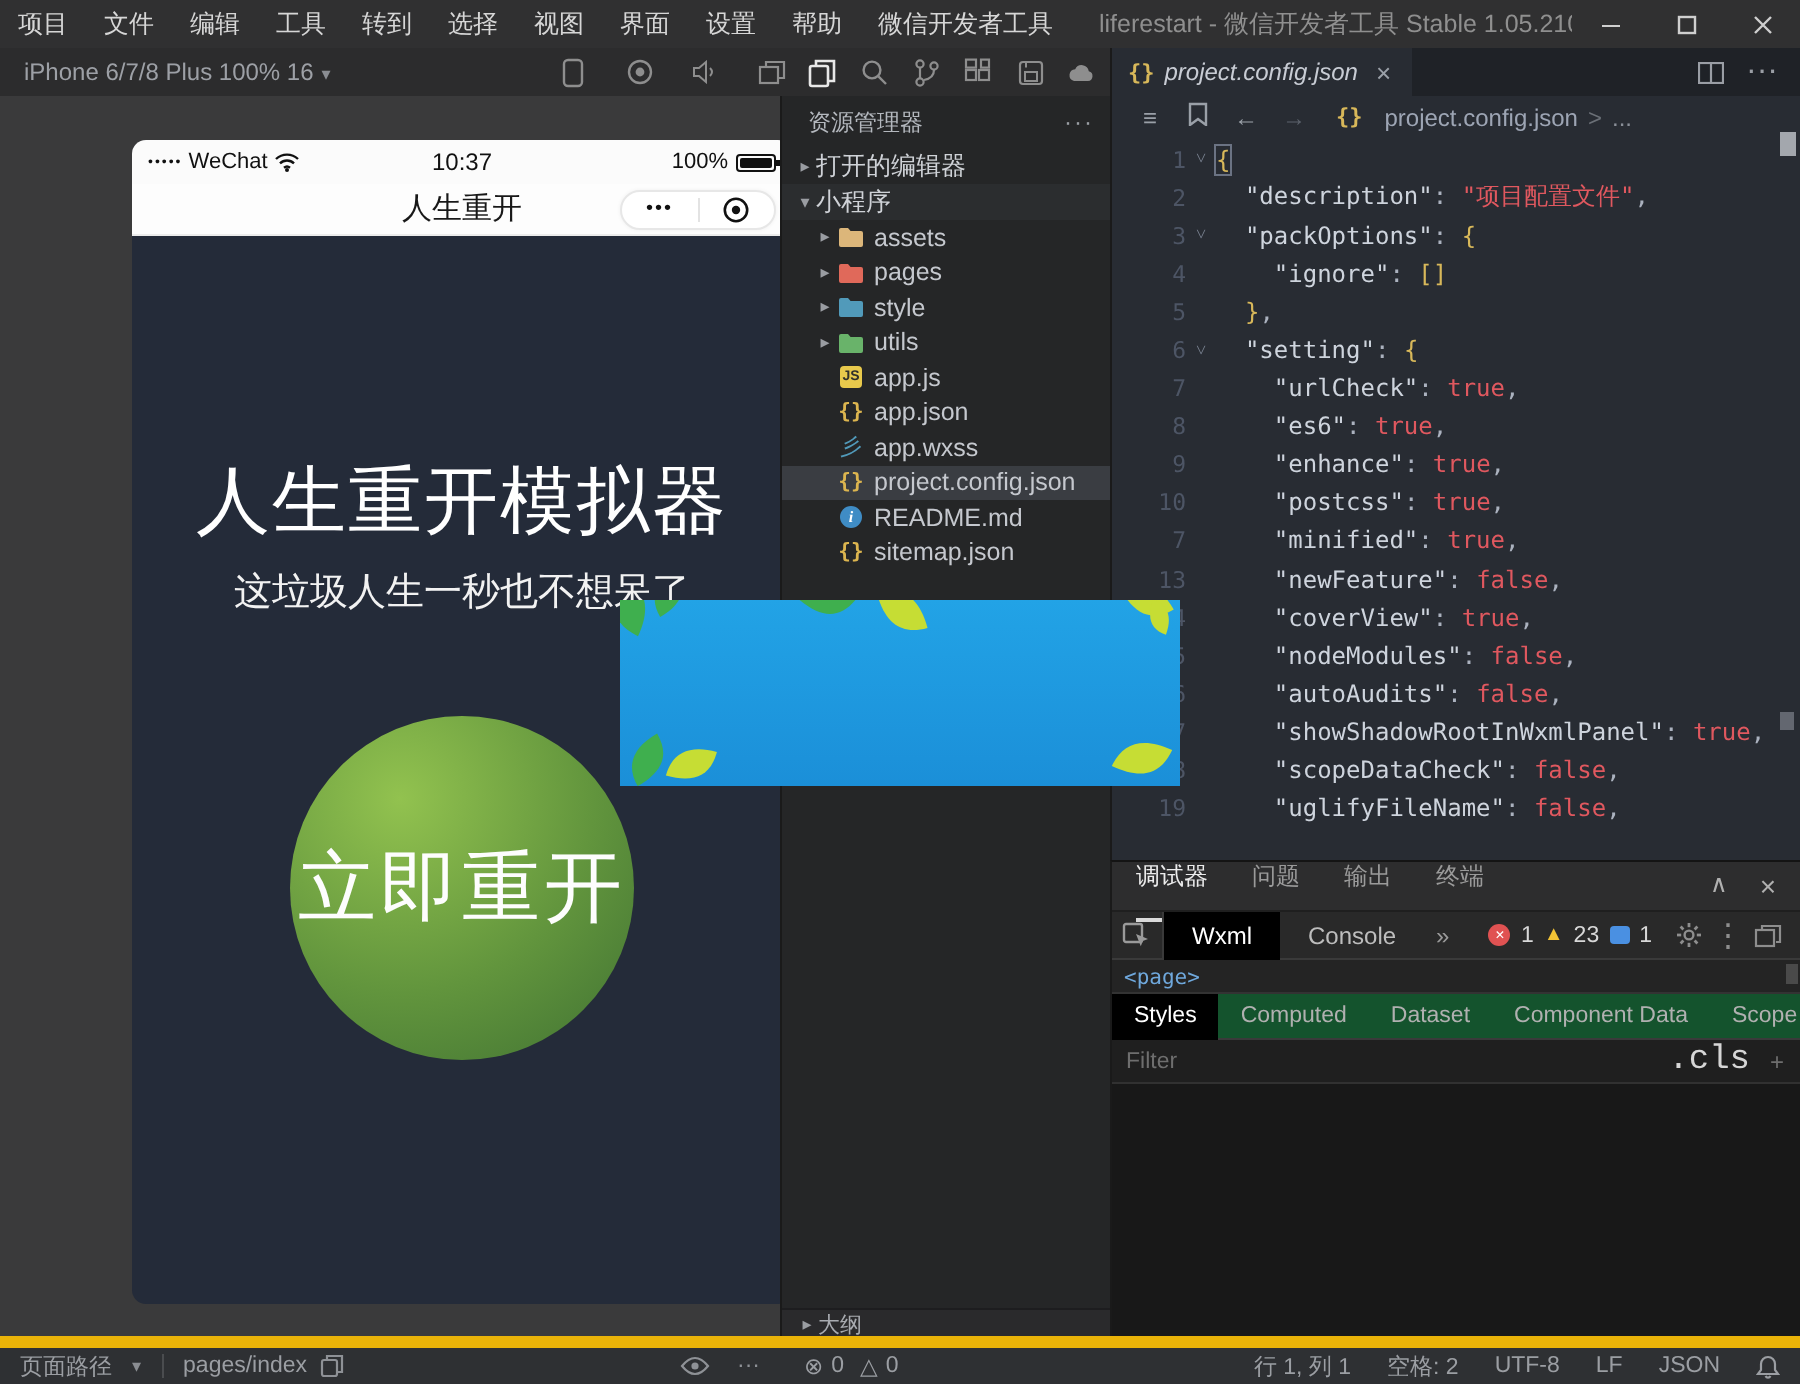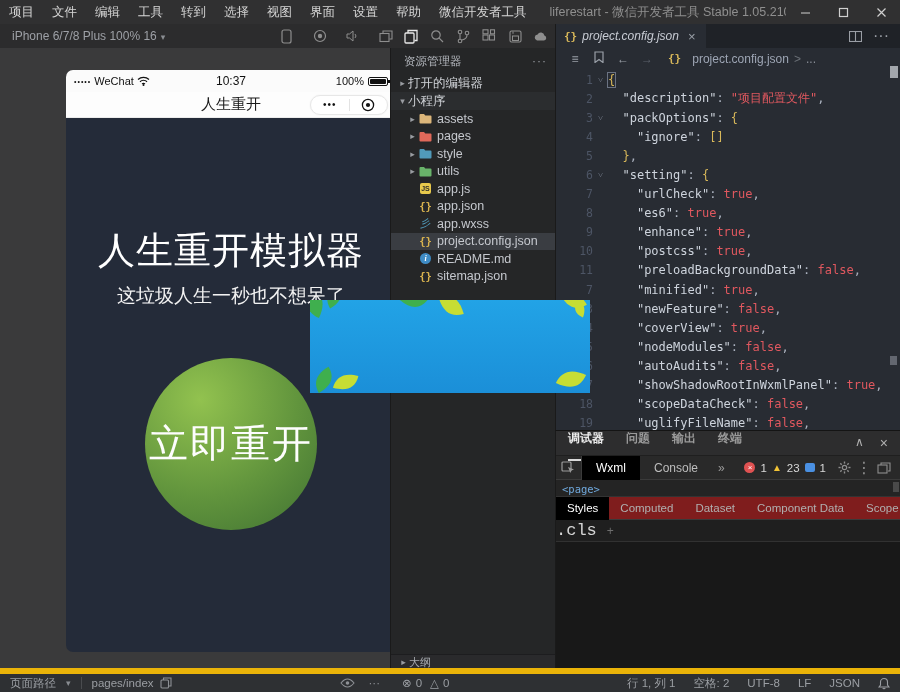--- a/index.html
+++ b/index.html
@@ -107,41 +107,41 @@
   .tok-b { color:#d8b85a; }
   .tok-cb { color:#d8b85a; outline:1px solid #6b7383; }
   .ed-scroll-thumb { position:absolute; right:2px; top:18px; width:8px; height:12px; background:#b9bdc3; opacity:.85; }
   .ed-scroll-mark { position:absolute; right:3px; top:308px; width:7px; height:9px; background:#8b9099; opacity:.6; }
 
   
   .debugger { position:absolute; left:555px; top:430px; width:345px; height:238px; background:#2a2a2b;
     border-left:1px solid #1a1a1a; border-top:1px solid #141414; }
   .dbg-tabs { height:25px; display:flex; align-items:center; font-size:12px; color:#9a9a9a; padding-left:12px;
     background:#2d2d2e; border-bottom:1px solid #1f1f1f; }
-  .dbg-tab { margin-right:22px; height:35px; line-height:25px;font-weight:bold; }
+  .dbg-tab { margin-right:22px; height:35px; line-height:25px; }
   .dbg-tab.active { color:#ececec; border-bottom:2px solid #d9d9d9; }
   .dbg-tabs-right { margin-left:auto; display:flex; gap:16px; padding-right:12px; color:#b0b0b0; font-size:12px; }
   .devtools-row { height:24px; background:#292929; border-bottom:1px solid #3a3a3a; display:flex; align-items:center; }
   .inspect-btn { width:26px; height:24px; display:flex; align-items:center; justify-content:center;
     color:#9a9a9a; border-right:1px solid #3a3a3a; }
   .dt-tab { height:24px; line-height:24px; padding:0 14px; font-size:12px; color:#bdbdbd; }
   .dt-tab.active { background:#000; color:#fff; }
   .dt-chev { color:#9a9a9a; font-size:12px; padding:0 6px; }
   .badges { margin-left:auto; display:flex; align-items:center; gap:5px; font-size:11.5px; color:#d8d8d8; }
   .badge-err { width:11px; height:11px; border-radius:50%; background:#e05252; color:#fff; font-size:8px;
     display:flex; align-items:center; justify-content:center; }
   .badge-warn { color:#f2c335; font-size:10px; }
   .badge-info { width:10px; height:9px; border-radius:2px; background:#4a90e2; }
   .dt-right-icons { display:flex; align-items:center; gap:3px; padding:0 6px 0 8px; color:#9a9a9a; }
   .elem-strip { height:17px; background:#242424; overflow:hidden; position:relative;
     border-bottom:1px solid #333; }
   .elem-text { font-family:"DejaVu Sans Mono",monospace; font-size:10.5px; color:#6fa8dc; padding-left:6px;
     position:relative; top:3px; }
   .elem-scroll { position:absolute; right:1px; top:2px; width:6px; height:10px; background:#4a4a4a; }
-  .style-tabs { height:23px; background:#7f1d1d; border-bottom:1px solid #3a3a3a; display:flex; align-items:center; }
+  .style-tabs { height:23px; background:#14532d; border-bottom:1px solid #3a3a3a; display:flex; align-items:center; }
   .st-tab { height:23px; line-height:23px; padding:0 11px; font-size:11.5px; color:#b0b0b0; white-space:nowrap; }
   .st-tab.active { background:#000; color:#fff; }
   .filter-row { height:22px; background:#1f1f1f; display:flex; align-items:center; border-bottom:1px solid #313131; }
   .filter-input { flex:1; background:transparent; border:none; outline:none; color:#bbb; font-size:11.5px; padding-left:7px; }
   .filter-input::placeholder { color:#6e6e6e; }
   .cls-label { color:#d6d6d6; font-family:Liberation Mono, monospace; font-size:17px; padding-right:10px; }
   .plus-label { color:#6e6e6e; font-size:12px; padding-right:8px; }
   .dbg-empty { height:126px; background:#181818; }
 
   
@@ -474,25 +474,20 @@
         </div>
         <div class="code-line">
           <div class="gutter">9</div>
           <div class="fold"></div>
           <div class="code-text"><span class="tok-p">    </span><span class="tok-k">"enhance"</span><span class="tok-p">: </span><span class="tok-v">true</span><span class="tok-p">,</span></div>
         </div>
         <div class="code-line">
           <div class="gutter">10</div>
           <div class="fold"></div>
           <div class="code-text"><span class="tok-p">    </span><span class="tok-k">"postcss"</span><span class="tok-p">: </span><span class="tok-v">true</span><span class="tok-p">,</span></div>
-        </div>
-        <div class="code-line">
-          <div class="gutter">11</div>
-          <div class="fold"></div>
-          <div class="code-text"><span class="tok-p">    </span><span class="tok-k">"preloadBackgroundData"</span><span class="tok-p">: </span><span class="tok-v">false</span><span class="tok-p">,</span></div>
         </div>
         <div class="code-line">
           <div class="gutter">7</div>
           <div class="fold"></div>
           <div class="code-text"><span class="tok-p">    </span><span class="tok-k">"minified"</span><span class="tok-p">: </span><span class="tok-v">true</span><span class="tok-p">,</span></div>
         </div>
         <div class="code-line">
           <div class="gutter">13</div>
           <div class="fold"></div>
           <div class="code-text"><span class="tok-p">    </span><span class="tok-k">"newFeature"</span><span class="tok-p">: </span><span class="tok-v">false</span><span class="tok-p">,</span></div>
@@ -593,20 +588,21 @@
       <div class="elem-scroll"></div>
     </div>
     <div class="style-tabs" id="style-tabs">
         <div class="st-tab active">Styles</div>
         <div class="st-tab">Computed</div>
         <div class="st-tab">Dataset</div>
         <div class="st-tab">Component Data</div>
         <div class="st-tab">Scope Data</div>
       </div>
     <div class="filter-row">
+      <input class="filter-input" placeholder="Filter" style="">
       <span class="cls-label">.cls</span>
       <span class="plus-label">+</span>
     </div>
     <div class="dbg-empty"></div>
   </div>
 
   <div class="bottombar">
     <div class="bb-left">
       <span>页面路径</span>
       <span class="device-caret">▾</span>

